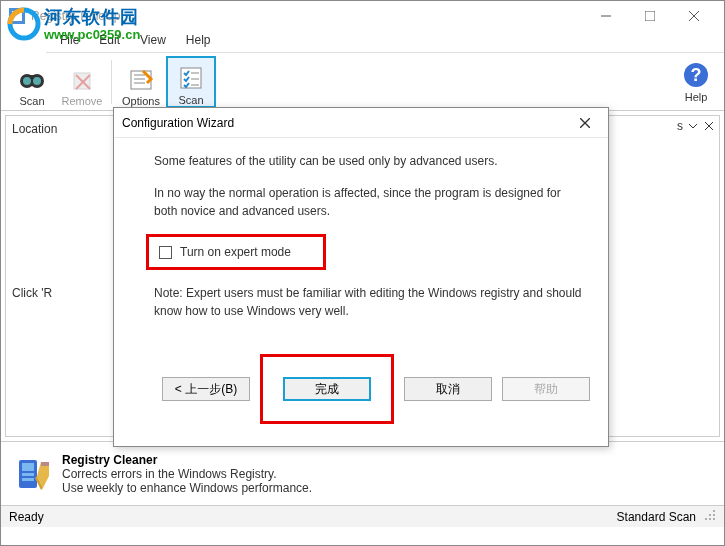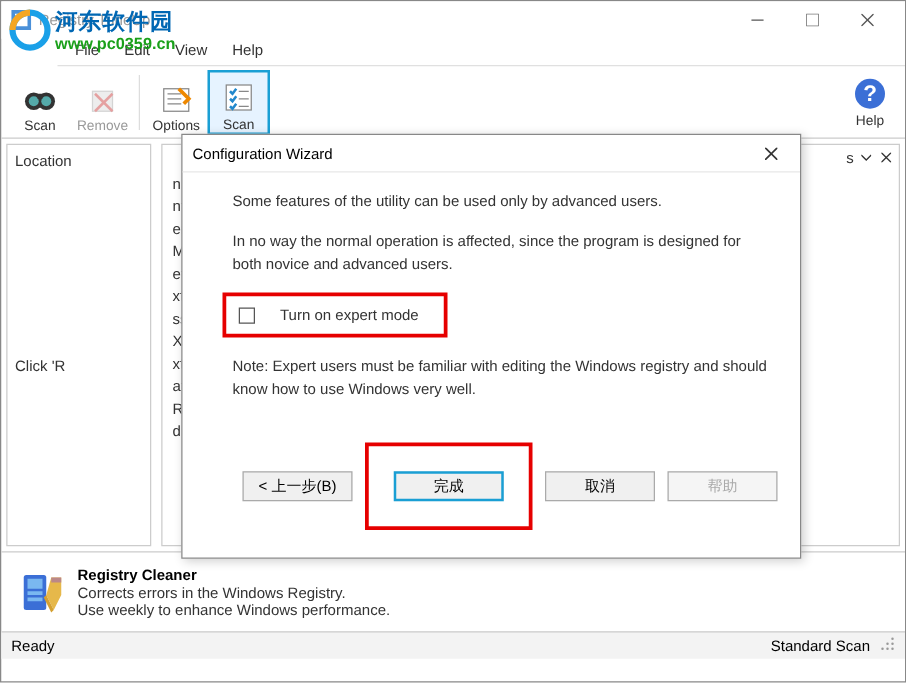--- a/index.html
+++ b/index.html
@@ -40,27 +40,27 @@
 .info-panel .info-icon { width: 40px; height: 40px; }
 .info-panel .info-text .info-title { font-weight: bold; font-size: 12px; }
 .info-panel .info-text .info-line { font-size: 12px; color: #333; }
 
 .statusbar { height: 22px; border-top: 1px solid #ccc; display: flex; align-items: center; padding: 0 8px; font-size: 12px; background: #f3f3f3; }
 .statusbar .status-left { flex: 1; }
 .statusbar .status-right { }
 .statusbar .grip { margin-left: 8px; color: #999; }
 
 
-.dialog { position: absolute; left: 144px; top: 106px; width: 496px; height: 340px; background: #fff; border: 1px solid #888; box-shadow: 2px 2px 8px rgba(0,0,0,0.2); z-index: 50; }
+.dialog { position: absolute; left: 112px; top: 106px; width: 496px; height: 340px; background: #fff; border: 1px solid #888; box-shadow: 2px 2px 8px rgba(0,0,0,0.2); z-index: 50; }
 .dialog .dlg-titlebar { height: 30px; display: flex; align-items: center; padding: 0 8px; border-bottom: 1px solid #e8e8e8; }
 .dialog .dlg-title { flex: 1; font-size: 12px; }
 .dialog .dlg-close { width: 30px; height: 30px; display: flex; align-items: center; justify-content: center; }
 .dialog .dlg-body { padding: 14px 24px 10px 40px; font-size: 12px; color: #333; }
 .dialog .dlg-body p { margin-bottom: 14px; line-height: 1.5; }
-.dialog .checkbox-row { border: 3px solid #e60000; padding: 8px 10px; width: 180px; margin: 8px 0 14px -8px; display: flex; align-items: center; gap: 20px; }
+.dialog .checkbox-row { border: 3px solid #e60000; padding: 8px 10px; width: 180px; margin: 8px 0 14px -8px; display: flex; align-items: center; gap: 8px; }
 .dialog .checkbox-box { width: 13px; height: 13px; border: 1px solid #555; background: #fff; }
 .dialog .dlg-note { font-size: 12px; }
 .dialog .dlg-btnrow { display: flex; gap: 10px; justify-content: flex-end; padding: 10px 18px; align-items: center; }
 .dialog .dlg-btn { width: 88px; height: 24px; border: 1px solid #aaa; background: #f0f0f0; font-size: 12px; display: flex; align-items: center; justify-content: center; }
 .dialog .dlg-btn.primary { border: 2px solid #1a9fd4; }
 .dialog .dlg-btn.disabled { color: #aaa; background: #f5f5f5; }
 .dialog .finish-wrap { border: 3px solid #e60000; padding: 20px; }
 
 
 .watermark { position: absolute; left: 6px; top: 4px; z-index: 60; pointer-events: none; }

